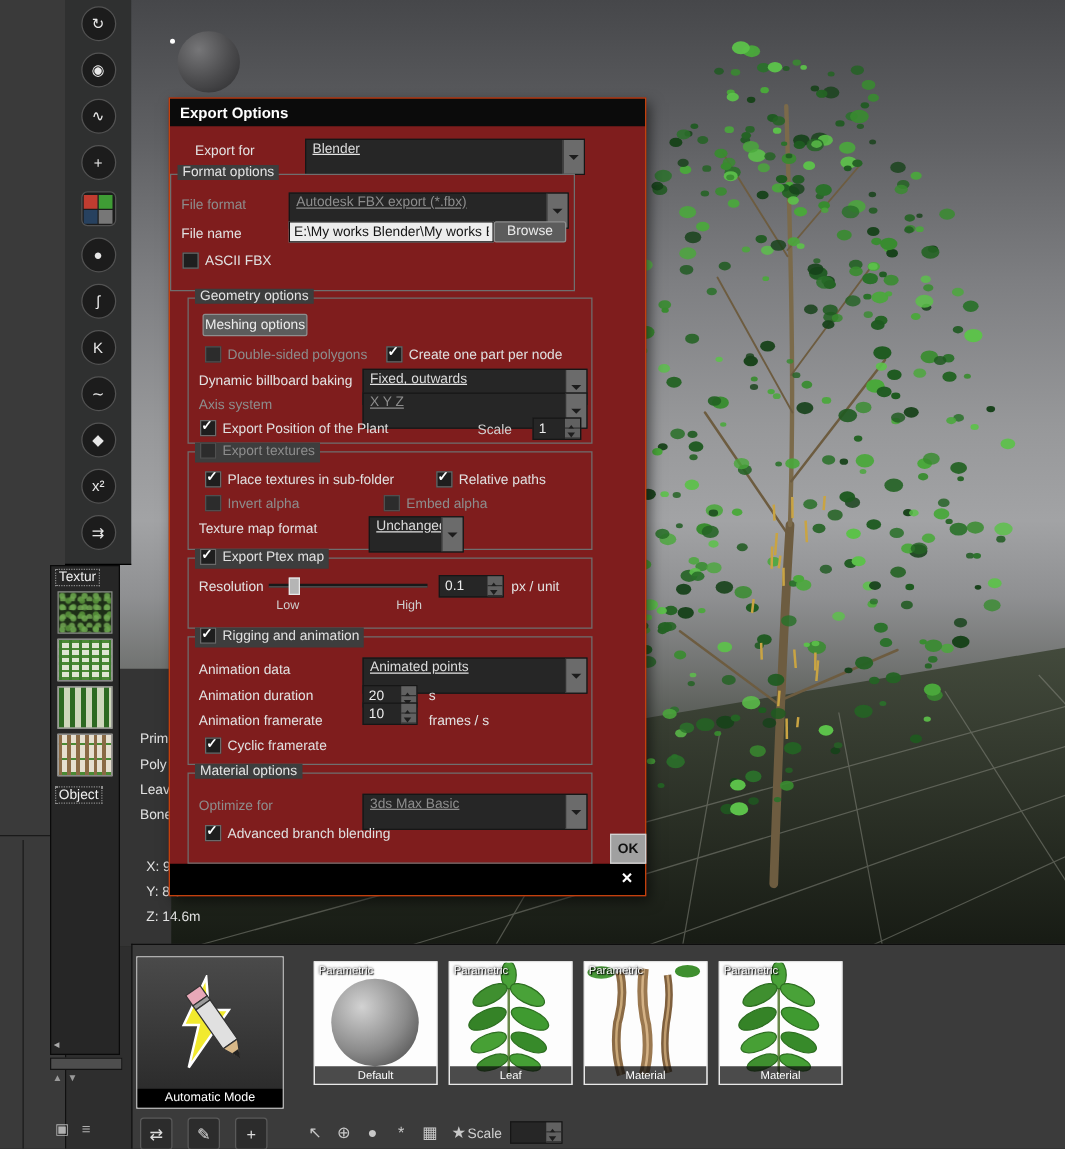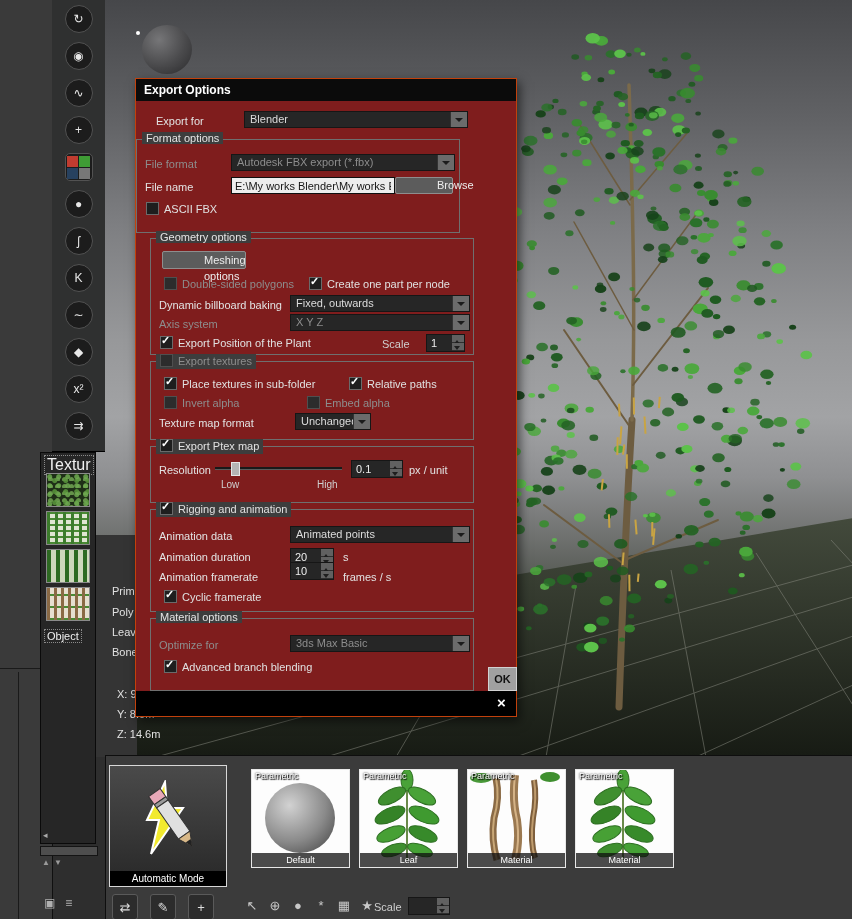--- a/index.html
+++ b/index.html
@@ -21,51 +21,51 @@
     display:flex;align-items:center;justify-content:center;font-size:12px;margin:0 auto 9px auto;overflow:hidden;}
   .tool-icon.swatch{display:grid;grid-template-columns:12px 12px;grid-template-rows:12px 12px;place-content:center;border-radius:5px;}
   .tool-icon.swatch i{display:block;width:11px;height:11px;}
   .tool-icon .s1,.tool-icon.swatch .s1{background:#c03c30;}
   .tool-icon.swatch .s2{background:#3f9c35;}
   .tool-icon.swatch .s3{background:#27415f;}
   .tool-icon.swatch .s4{background:#777;}
 
   
   #tex-panel{left:40px;top:452px;width:56px;height:392px;background:#262626;border:1px solid #0a0a0a;z-index:28;box-sizing:border-box;}
-  .panel-tab{position:absolute;left:3px;top:2px;color:#f0f0f0;border:1px dotted #8a8a8a;padding:0 2px;font-size:16px;}
+  .panel-tab{position:absolute;left:3px;top:2px;color:#f0f0f0;border:1px dotted #8a8a8a;padding:0 2px;font-size:11px;}
   .tex-thumb{position:absolute;left:5px;width:44px;height:34px;border:1px solid #8a8a8a;box-sizing:border-box;}
   .tex1{background-color:#1e2f17;background-image:radial-gradient(circle at 30% 30%,rgba(110,170,80,.85) 0 2px,transparent 3px),radial-gradient(circle at 70% 60%,rgba(90,150,60,.85) 0 2px,transparent 3px),radial-gradient(circle at 50% 80%,rgba(130,190,95,.7) 0 2px,transparent 3px);background-size:9px 9px,11px 11px,7px 7px;}
   .tex2{background-color:#dfe6d2;background-image:repeating-linear-gradient(90deg,#3c7c2c 0 3px,transparent 3px 8px),repeating-linear-gradient(0deg,#4a8a34 0 2px,transparent 2px 6px);}
   .tex3{background-color:#cfd8bc;background-image:repeating-linear-gradient(90deg,#2e6a22 0 4px,transparent 4px 9px);}
   .tex4{background-color:#e6dfd0;background-image:repeating-linear-gradient(90deg,#8a6a45 0 3px,transparent 3px 7px),repeating-linear-gradient(0deg,#4a8a34 0 2px,transparent 2px 12px);}
   .panel-obj{position:absolute;left:3px;top:176px;color:#f0f0f0;border:1px dotted #8a8a8a;padding:0 2px;font-size:11px;}
 
   
   #dialog{left:135px;top:78px;width:380px;height:637px;background:#7f1d1d;border:1px solid #c2410c;z-index:50;box-shadow:3px 4px 10px rgba(0,0,0,.55);box-sizing:content-box;}
   #dialog .titlebar{position:absolute;left:0;top:0;right:0;height:22px;background:#0b0b0b;color:#fff;font-weight:bold;font-size:12px;line-height:22px;padding-left:8px;}
   #dialog .footer{position:absolute;left:0;bottom:0;right:0;height:25px;background:#000;}
   .grp{position:absolute;border:1px solid #6f6f6f;}
   .grp .legend{position:absolute;top:-8px;left:5px;background:#3d3d3d;padding:0 4px;font-size:11px;white-space:nowrap;}
-  .dd{position:absolute;height:17px;background:#262626;border:1px solid #161616;display:flex;align-items:stretch;box-sizing:border-box;}
+  .dd{position:absolute;height:29px;background:#262626;border:1px solid #161616;display:flex;align-items:stretch;box-sizing:border-box;text-decoration:underline;}
   .dd .txt{flex:1;padding:1px 5px 0 5px;white-space:nowrap;overflow:hidden;color:#dcdcdc;font-size:11px;}
   .dd .btn{width:16px;background:#6b6b6b;border-left:1px solid #333;display:flex;align-items:center;justify-content:center;}
   .dd .btn::after{content:"";border:4px solid transparent;border-top-color:#1c1c1c;margin-top:4px;}
   .dd.dim .txt{color:#8d8d8d;}
   .spin{position:absolute;height:16px;background:#262626;border:1px solid #161616;display:flex;box-sizing:content-box;}
   .spin .val{flex:1;padding:0 4px;display:flex;align-items:center;color:#ececec;font-size:11px;overflow:hidden;}
   .spin .arrows{width:12px;display:flex;flex-direction:column;}
   .spin .arrows i{flex:1;background:#616161;border-bottom:1px solid #2e2e2e;position:relative;display:block;}
   .spin .arrows i.up::after{content:"";position:absolute;left:2px;top:2px;border:3px solid transparent;border-bottom:4px solid #1e1e1e;}
   .spin .arrows i.down::after{content:"";position:absolute;left:2px;top:3px;border:3px solid transparent;border-top:4px solid #1e1e1e;}
   .cb{position:absolute;display:inline-flex;align-items:center;gap:5px;color:#e0e0e0;font-size:11px;white-space:nowrap;cursor:default;}
   .cb .box{width:11px;height:11px;background:#1e1e1e;border:1px solid #6a6a6a;position:relative;flex:none;}
   .cb.checked .box::after{content:"✓";color:#fff;position:absolute;left:0;top:-3px;font-size:11px;font-weight:bold;}
   .cb.dim .box{border-color:#4f4f4f;background:#2c2c2c;}
   .cb.inline{position:static;}
-  .pbtn{position:absolute;background:#5c5c5c;border:1px solid #8e8e8e;border-radius:2px;color:#ececec;font-size:11px;text-align:left;box-sizing:border-box;padding-left:41px;}
+  .pbtn{position:absolute;background:#5c5c5c;border:1px solid #8e8e8e;border-radius:2px;color:#ececec;font-size:11px;text-align:center;box-sizing:border-box;}
   .tfield{position:absolute;background:#ededed;color:#151515;border:1px solid #0e0e0e;font-size:11px;font-family:inherit;padding:1px 3px;height:13px;box-sizing:content-box;}
   .slider{position:absolute;height:13px;}
   .slider .track{position:absolute;left:0;right:0;top:5px;height:2px;background:#191919;border-bottom:1px solid #5a5a5a;}
   .slider .handle{position:absolute;top:0;width:7px;height:12px;background:#b5b5b5;border:1px solid #e6e6e6;}
   .ok-btn{position:absolute;background:#a0a0a0;color:#101010;border:1px solid #d2d2d2;font-weight:bold;font-size:11px;display:flex;align-items:center;justify-content:center;}
   .x-btn{position:absolute;background:#000;color:#fff;font-weight:bold;font-size:15px;display:flex;align-items:center;justify-content:center;}
 
   
   #bottom-panel{left:105px;top:755px;width:747px;height:164px;background:#3b3b3b;border-top:1px solid #0e0e0e;border-left:1px solid #0e0e0e;z-index:40;box-sizing:border-box;}
   #auto-tile{position:absolute;left:3px;top:9px;width:118px;height:122px;border:1px solid #d8d8d8;background:#2e2e2e;box-sizing:border-box;}

